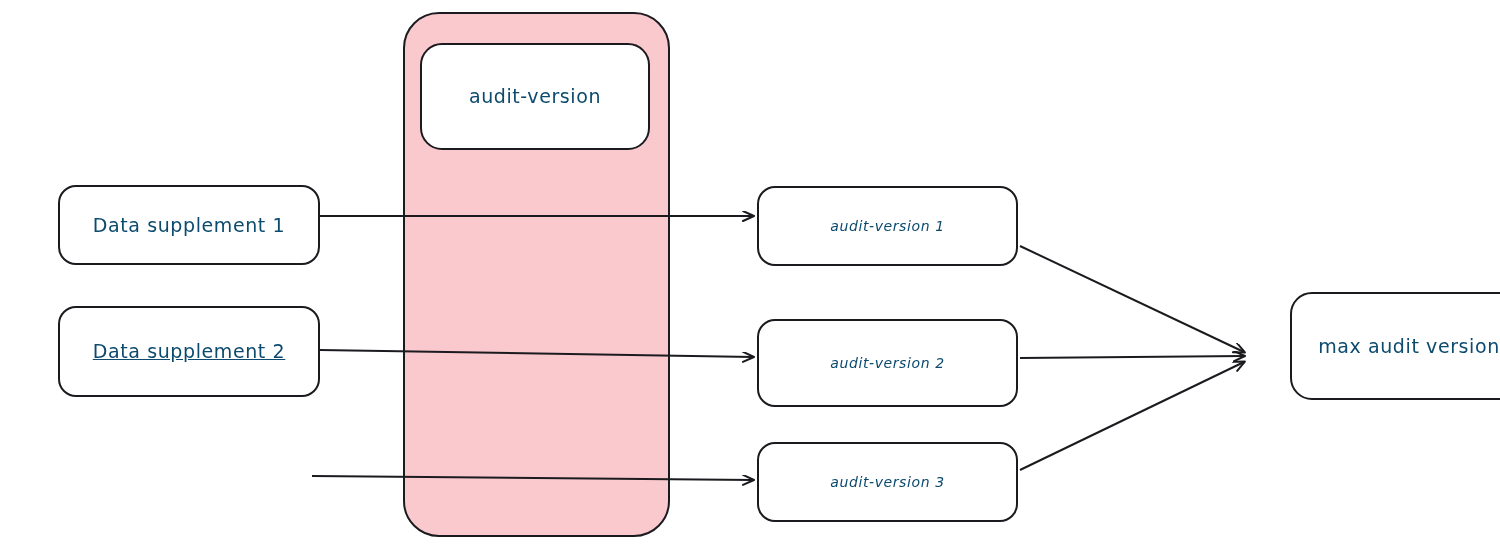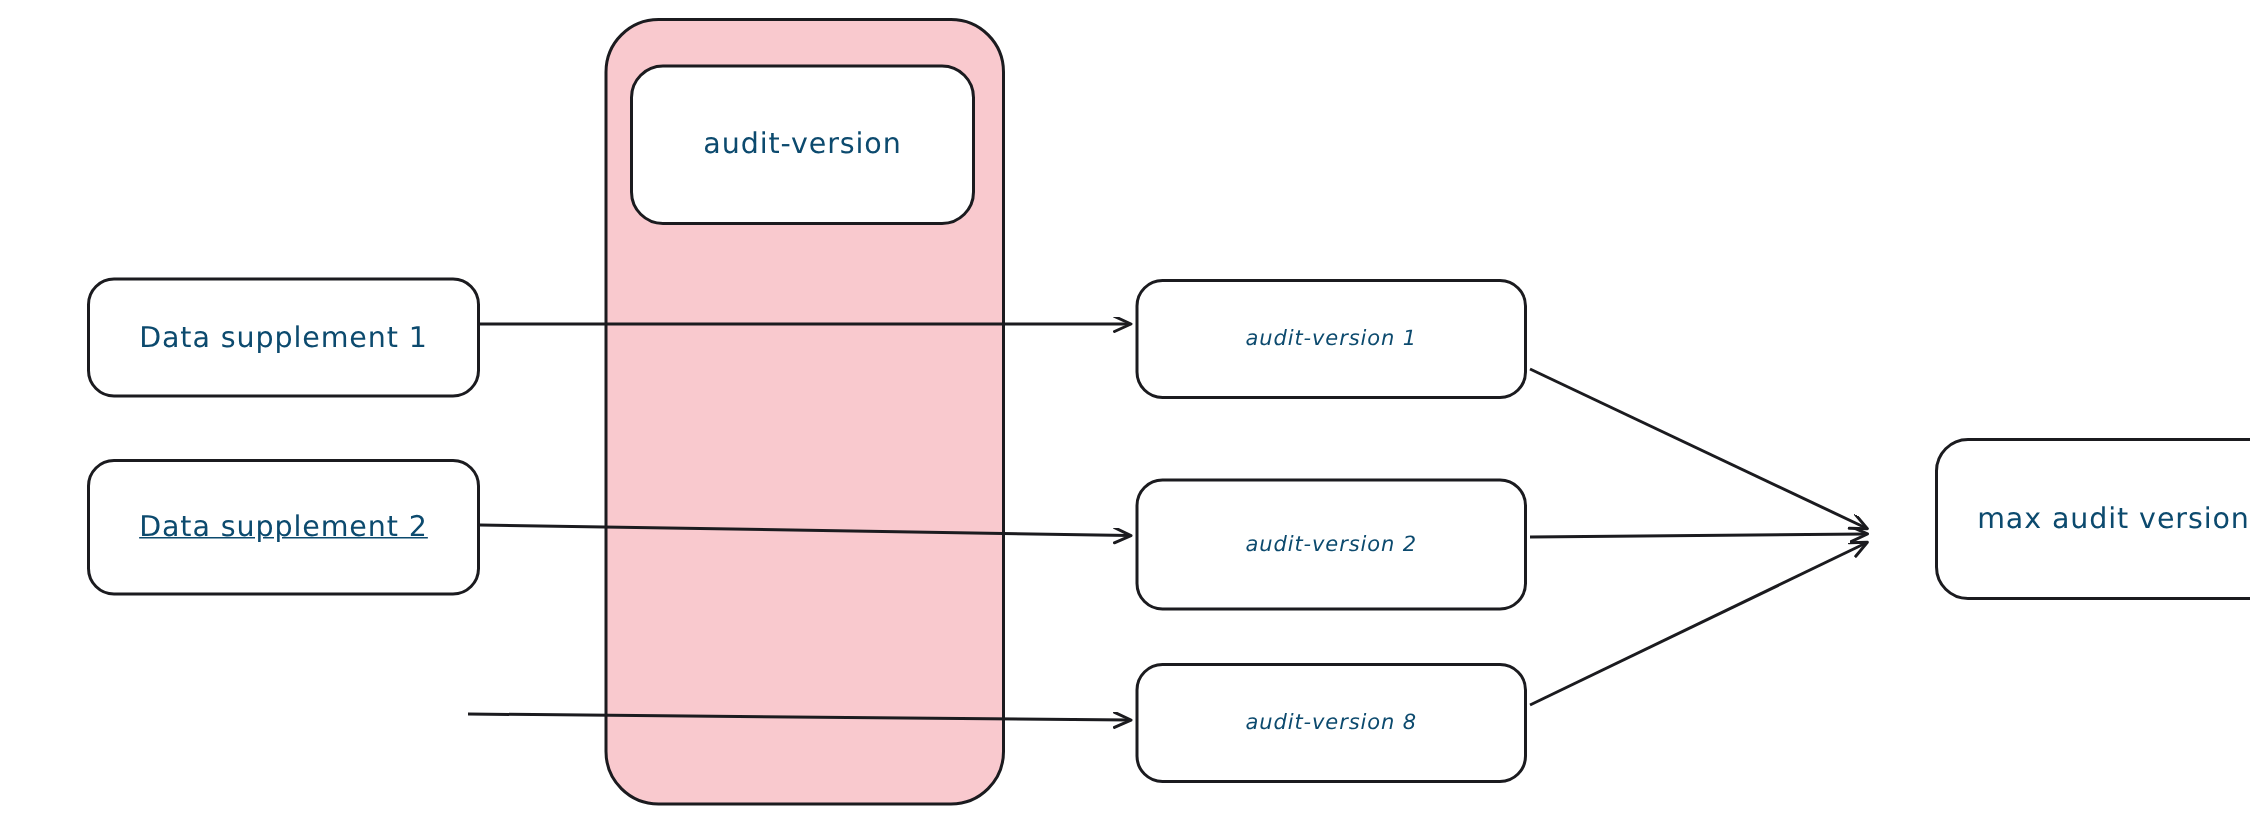--- a/index.html
+++ b/index.html
@@ -81,21 +81,21 @@
 
   <div class="node mid-node" style="left:757px; top:186px; width:261px; height:80px;">
     <span>audit-version 1</span>
   </div>
 
   <div class="node mid-node" style="left:757px; top:319px; width:261px; height:88px;">
     <span>audit-version 2</span>
   </div>
 
   <div class="node mid-node" style="left:757px; top:442px; width:261px; height:80px;">
-    <span>audit-version 8</span>
+    <span>audit-version 3</span>
   </div>
 
   <div class="node final-node" style="left:1248px; top:292px; width:238px; height:108px; border-radius:22px;margin-left:42px;">
     <span>max audit version</span>
   </div>
 
   <svg id="edge-layer" viewBox="0 0 1500 552">
     <defs>
       <marker id="arrowhead" markerWidth="14" markerHeight="14" refX="11" refY="5" orient="auto" markerUnits="userSpaceOnUse">
         <path d="M1,0 L12,5 L1,10" fill="none" stroke="#1b1b1f" stroke-width="2" stroke-linecap="round" stroke-linejoin="round"></path>

